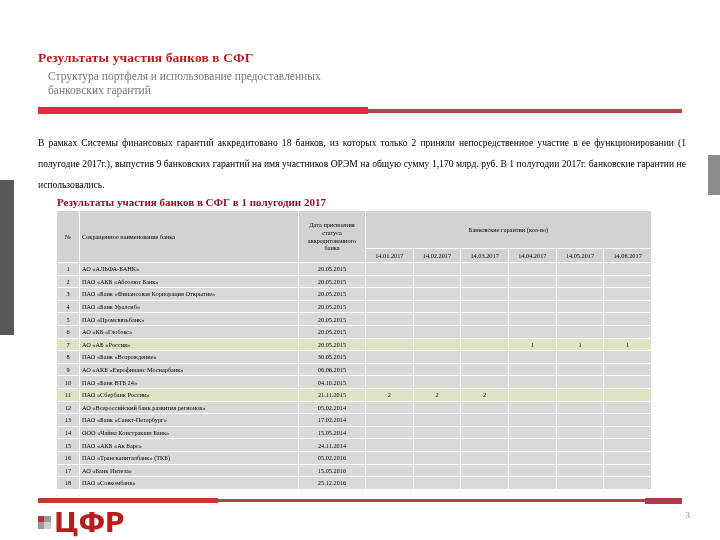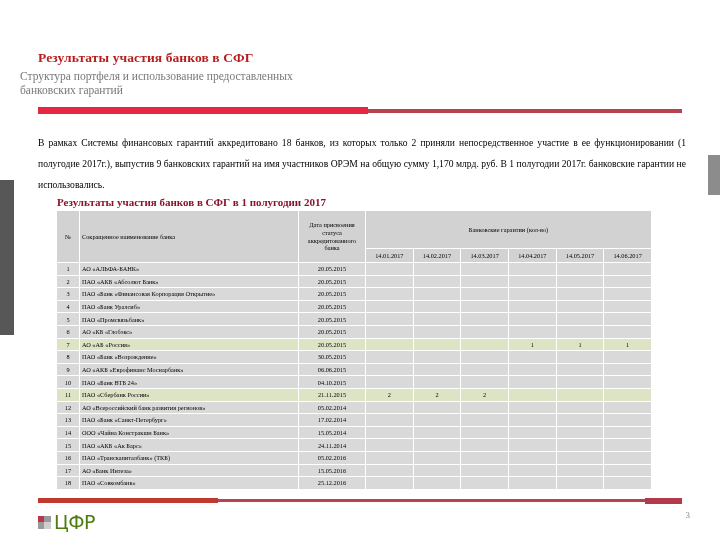--- a/index.html
+++ b/index.html
@@ -38,21 +38,21 @@
     position: absolute;
     left: 38px;
     top: 50px;
     font-size: 13.5px;
     font-weight: bold;
     color: #b91c1c;
     letter-spacing: 0.1px;
   }
   .slide-subtitle {
     position: absolute;
-    left: 20px;
+    left: 48px;
     top: 69px;
     width: 330px;
     font-size: 11.5px;
     color: #787878;
     line-height: 14px;
   }
 
   .header-rule {
     position: absolute;
     left: 38px;
@@ -194,23 +194,23 @@
   }
   .logo-mark::after {
     content: "";
     position: absolute;
     left: 6px; bottom: 0;
     width: 7px; height: 7px;
     background: #cfcfcf;
   }
   .logo-text {
     font-family: "DejaVu Sans", sans-serif;
-    font-size: 19px;
-    font-weight: normal;
-    color: #4d7c0f;
+    font-size: 27px;
+    font-weight: bold;
+    color: #b91c1c;
     letter-spacing: -0.5px;
     line-height: 21px;
   }
 
   .page-number {
     position: absolute;
     right: 30px;
     top: 510px;
     font-size: 9px;
     color: #8a8a8a;

